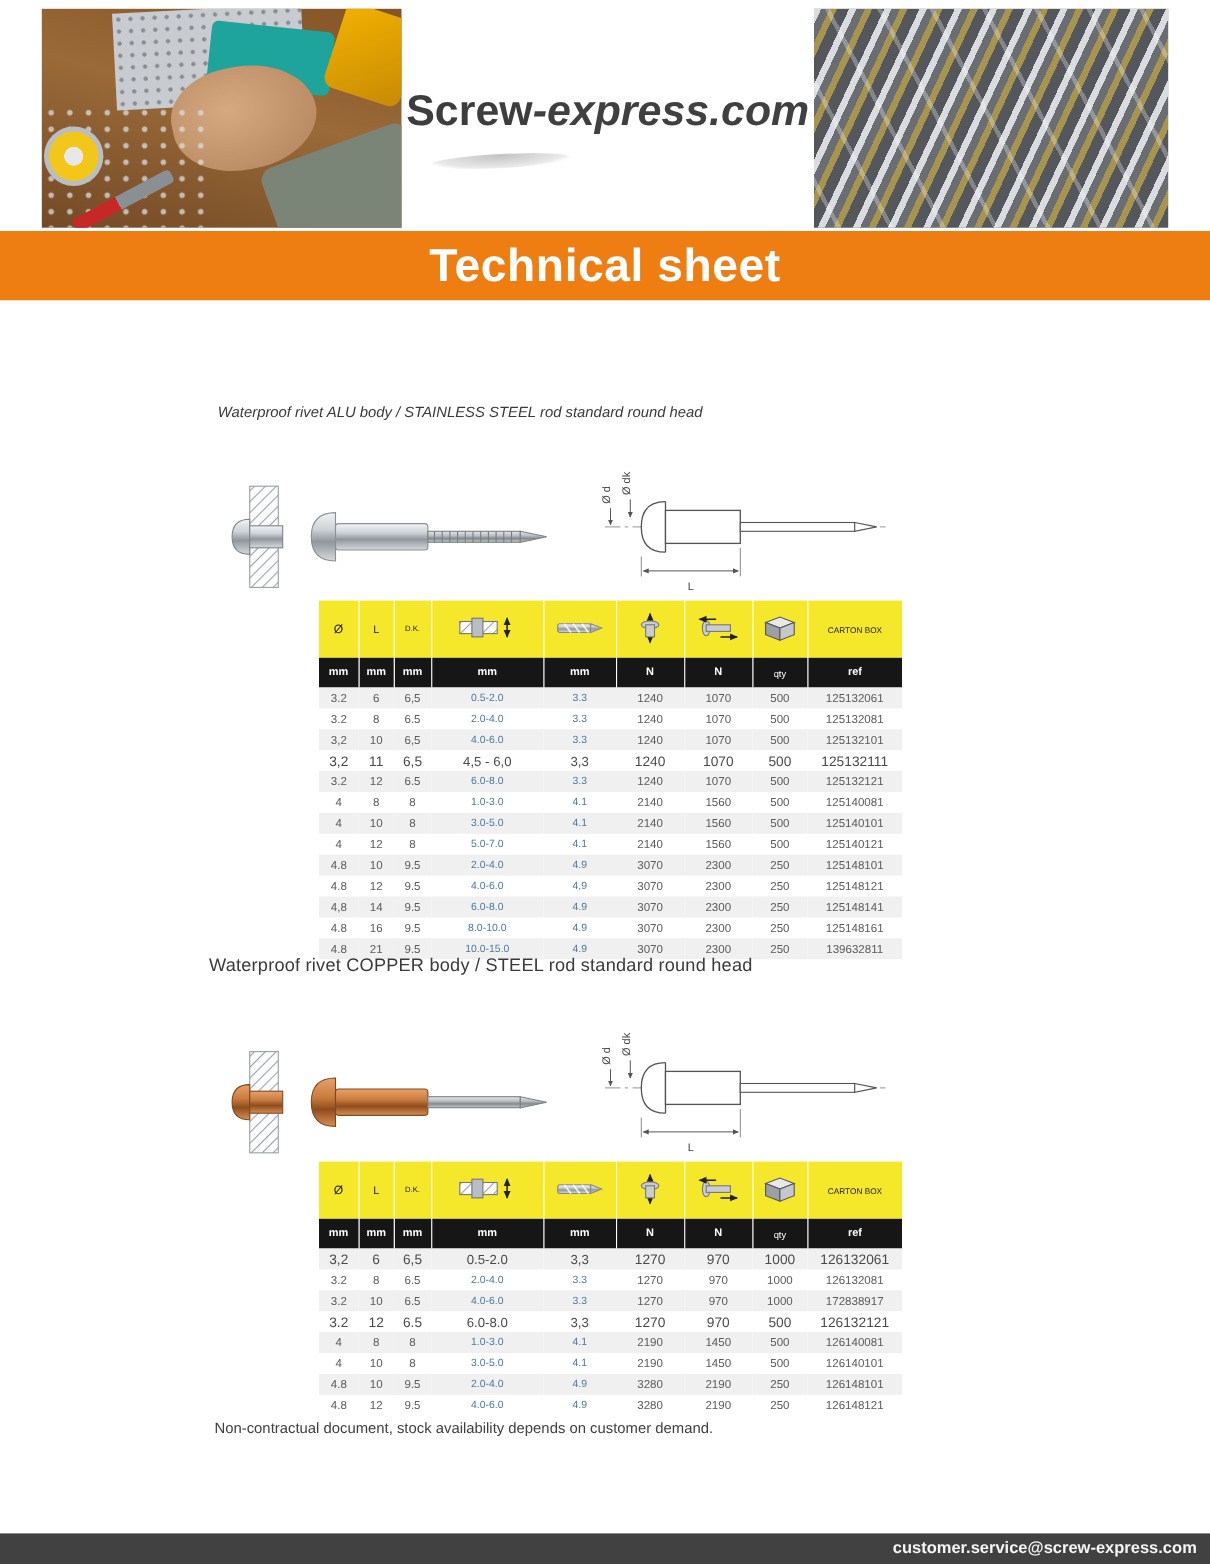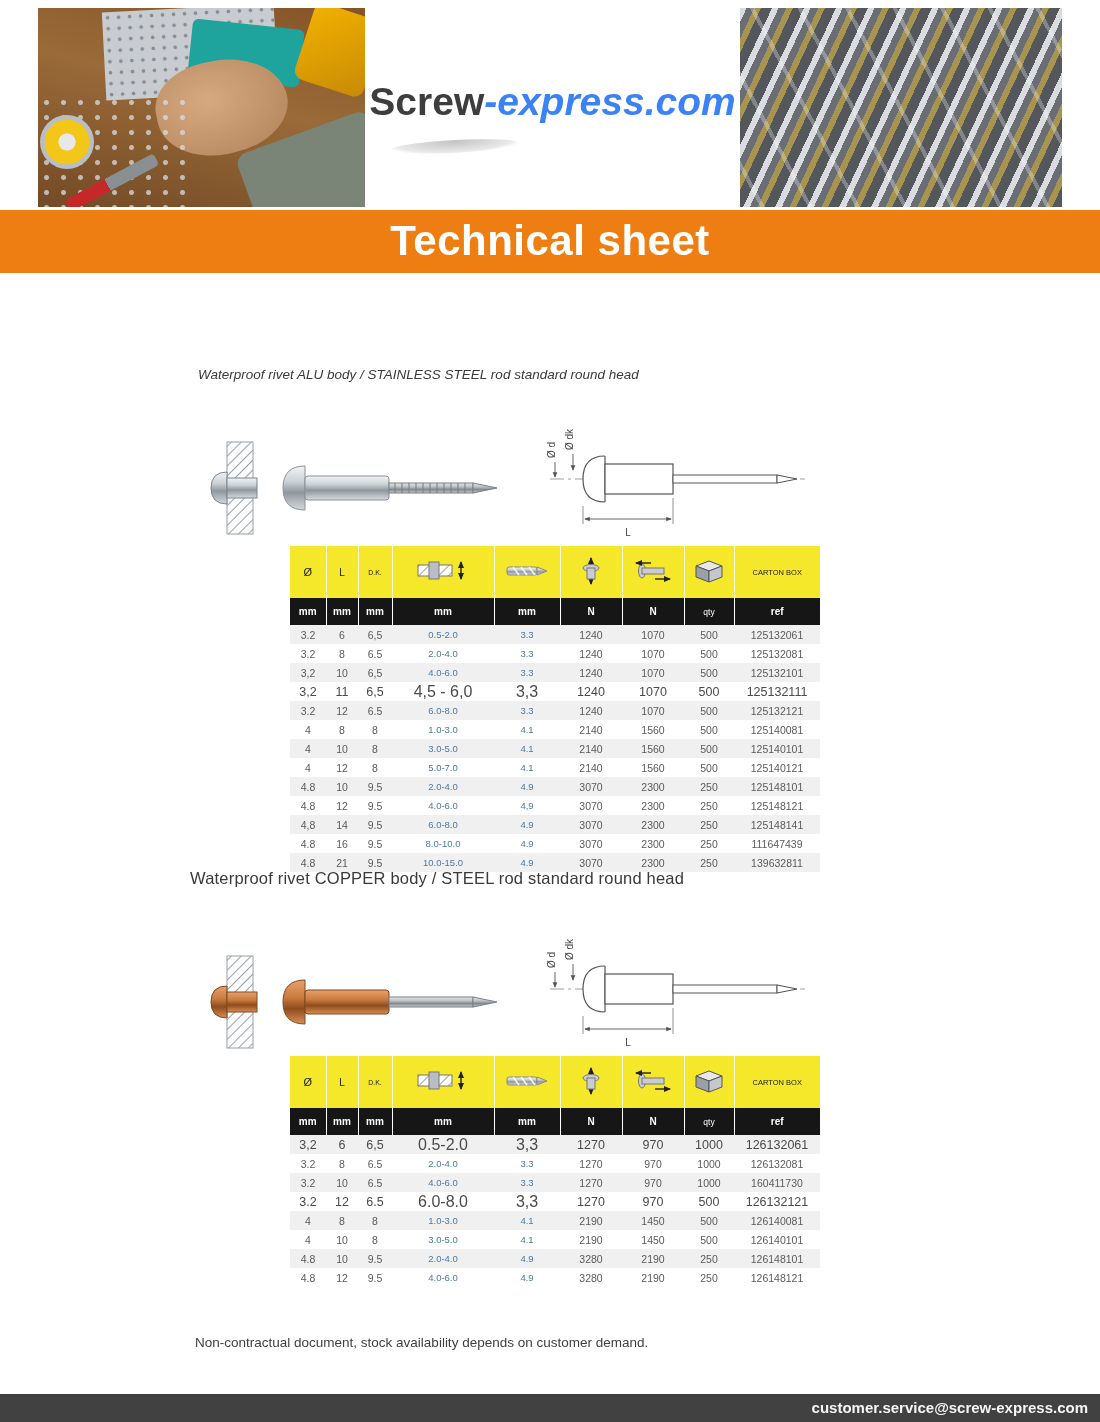--- a/index.html
+++ b/index.html
@@ -22,21 +22,21 @@
   .pl-sleeve{position:absolute;top:122px;left:208px;width:140px;height:92px;background:#7a8577;border-radius:12px;transform:rotate(-20deg);}
   .pl-tape{position:absolute;bottom:38px;left:2px;width:54px;height:54px;border-radius:50%;
     background:radial-gradient(circle,#e8e8e8 0 22%,#f3c61a 23% 58%,#b9bec2 59% 100%);}
   .pl-tool{position:absolute;bottom:18px;left:24px;width:100px;height:13px;background:linear-gradient(90deg,#c62828 0 45%,#8a8f94 45%);transform:rotate(-28deg);border-radius:4px;}
   .pl-scatter{position:absolute;bottom:0;left:0;width:150px;height:112px;
     background:radial-gradient(circle,#d9dde0 2px,transparent 3px);background-size:17px 15px;opacity:.75;}
 
   
   .logo{position:absolute;top:80px;left:365px;width:375px;text-align:center;font-size:39px;font-weight:700;white-space:nowrap;}
   .logo .p1{color:#3d3d3d;}
-  .logo .p2{color:#3b82f6;font-style:italic;}
+  .logo .p2{color:#404040;font-style:italic;}
   .swoosh{position:absolute;top:60px;left:26px;width:128px;height:13px;border-radius:50%;
     background:radial-gradient(ellipse at 50% 10%,#c3c3c3,#e9e9e9 65%,rgba(255,255,255,0) 78%);transform:rotate(-3deg);}
 
   
   .band{position:absolute;top:210px;left:0;width:1100px;height:63px;background:#ee7e12;text-align:center;}
   .band span{display:inline-block;margin-top:7px;font-size:42px;font-weight:700;color:#fff;letter-spacing:.5px;}
 
   
   .sec-title{position:absolute;color:#3a3a3a;}
   .s1{top:367px;left:198px;font-size:13.5px;font-style:italic;}
@@ -59,24 +59,24 @@
   .iconrow th.t-dk{font-size:7px;}
   .iconrow th.t-carton{font-size:7.5px;}
   .unitrow th{background:#161616;color:#fff;height:19px;font-size:10px;font-weight:700;
     border-right:1px solid #fff;padding:4px;text-align:center;}
   .unitrow th:nth-child(8){font-size:8.5px;font-weight:400;}
   .unitrow th:last-child{border-right:none;}
   .spec-table td{height:19px;padding:0;text-align:center;vertical-align:middle;}
   .spec-table tbody tr:nth-child(odd){background:#f0f0f0;}
   .spec-table td.c3,.spec-table td.c4{color:#4b79a1;font-size:9.5px;}
   .spec-table tr.em{font-size:12.5px;color:#4a4a4a;}
-  .spec-table tr.em td.c3,.spec-table tr.em td.c4{color:#4a4a4a;font-size:16px;}
-
-  
-  .note{position:absolute;top:1291px;left:195px;font-size:13.5px;color:#3f3f3f;margin-top:44px;}
+  .spec-table tr.em td.c3,.spec-table tr.em td.c4{color:#4a4a4a;font-size:12px;}
+
+  
+  .note{position:absolute;top:1291px;left:195px;font-size:13.5px;color:#3f3f3f;}
   .bottombar{position:absolute;top:1394px;left:0;width:1100px;height:28px;background:#414141;}
   .email{position:absolute;right:12px;top:0;line-height:28px;font-weight:700;font-size:15px;color:#f5f5f5;}
 </style>
 </head>
 <body>
 
 <div class="page">
 
   <svg width="0" height="0" style="position:absolute" aria-hidden="true">
     <defs>
@@ -356,21 +356,21 @@
         </tr>
         <tr>
           <td class="c0">4.8</td>
           <td class="c1">16</td>
           <td class="c2">9.5</td>
           <td class="c3">8.0-10.0</td>
           <td class="c4">4.9</td>
           <td class="c5">3070</td>
           <td class="c6">2300</td>
           <td class="c7">250</td>
-          <td class="c8">111647439</td>
+          <td class="c8">125148161</td>
         </tr>
         <tr>
           <td class="c0">4.8</td>
           <td class="c1">21</td>
           <td class="c2">9.5</td>
           <td class="c3">10.0-15.0</td>
           <td class="c4">4.9</td>
           <td class="c5">3070</td>
           <td class="c6">2300</td>
           <td class="c7">250</td>
@@ -502,21 +502,21 @@
         </tr>
         <tr>
           <td class="c0">3.2</td>
           <td class="c1">10</td>
           <td class="c2">6.5</td>
           <td class="c3">4.0-6.0</td>
           <td class="c4">3.3</td>
           <td class="c5">1270</td>
           <td class="c6">970</td>
           <td class="c7">1000</td>
-          <td class="c8">160411730</td>
+          <td class="c8">172838917</td>
         </tr>
         <tr class="em">
           <td class="c0">3.2</td>
           <td class="c1">12</td>
           <td class="c2">6.5</td>
           <td class="c3">6.0-8.0</td>
           <td class="c4">3,3</td>
           <td class="c5">1270</td>
           <td class="c6">970</td>
           <td class="c7">500</td>

